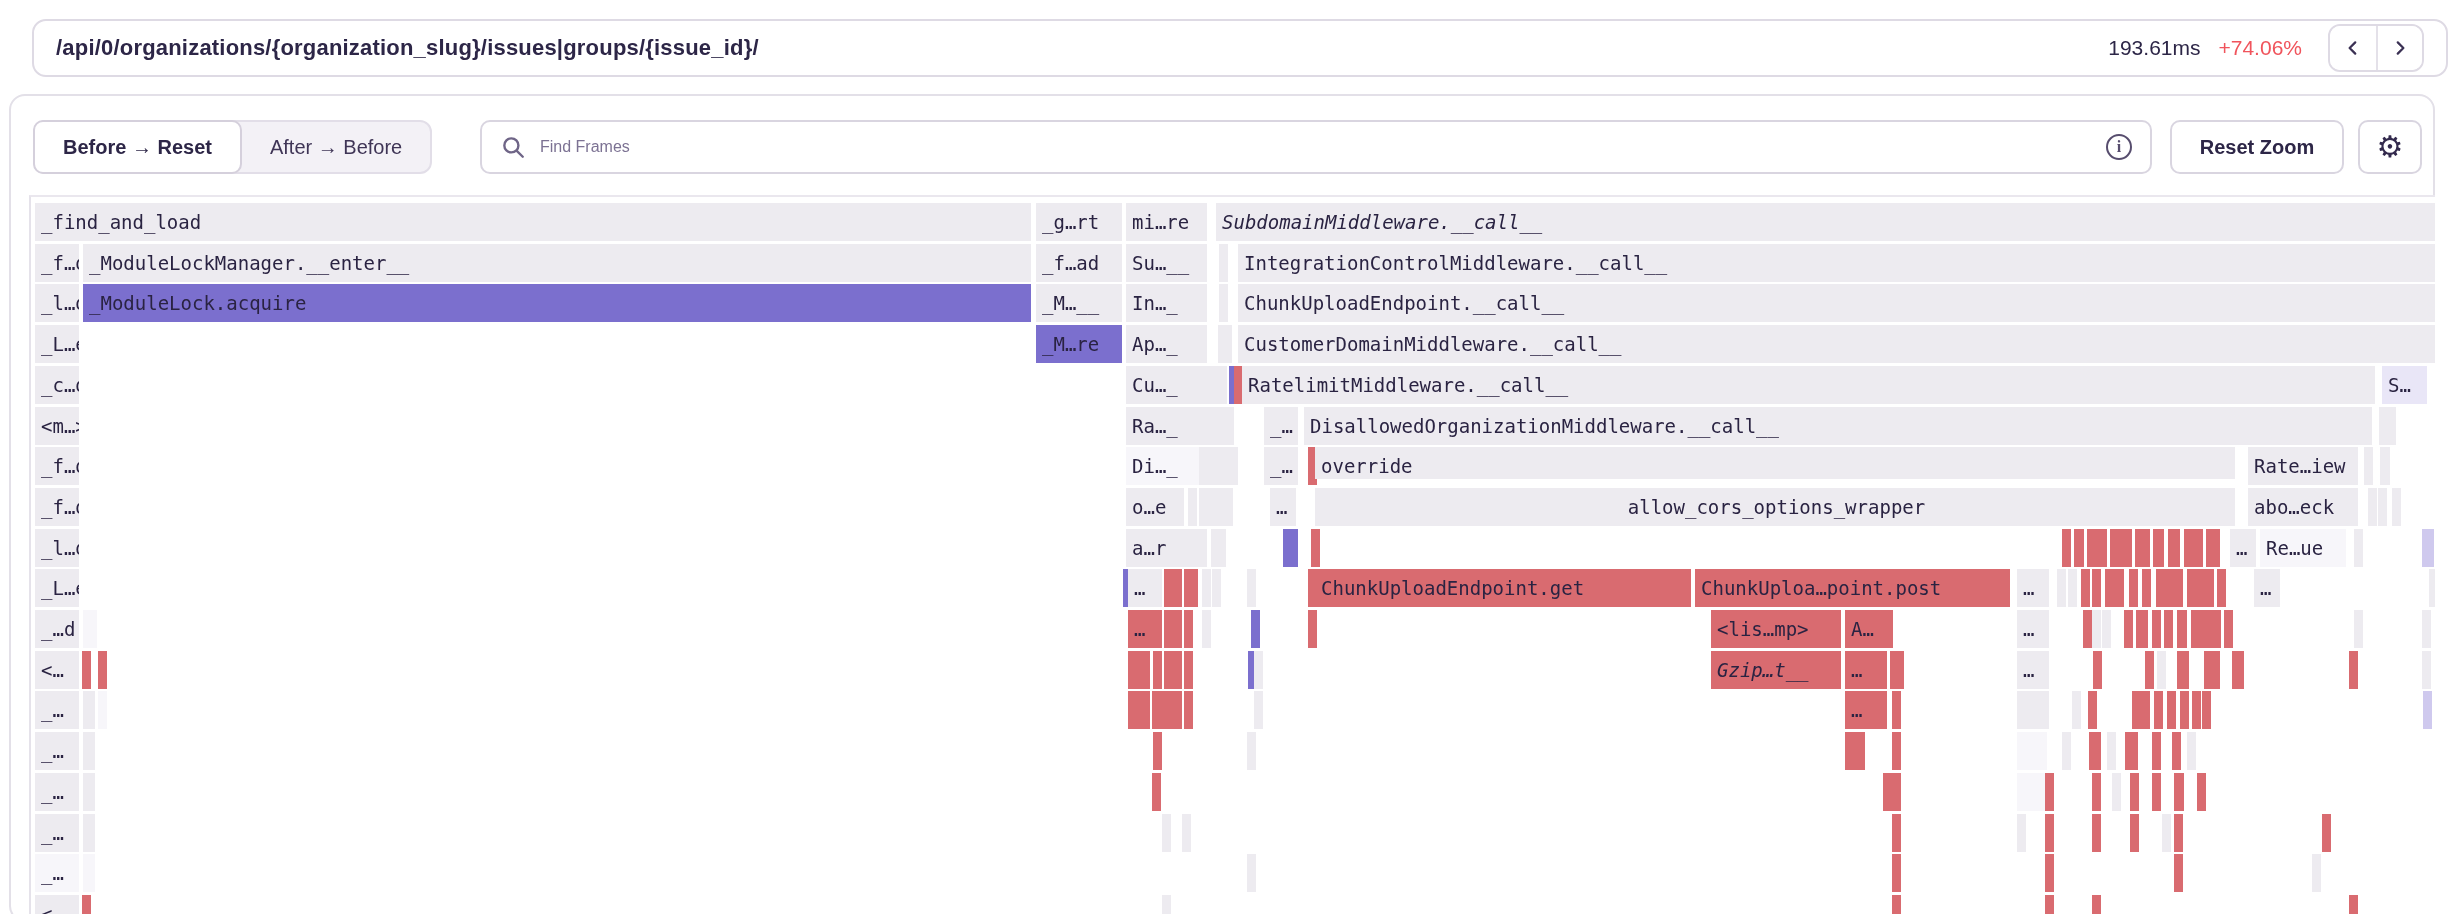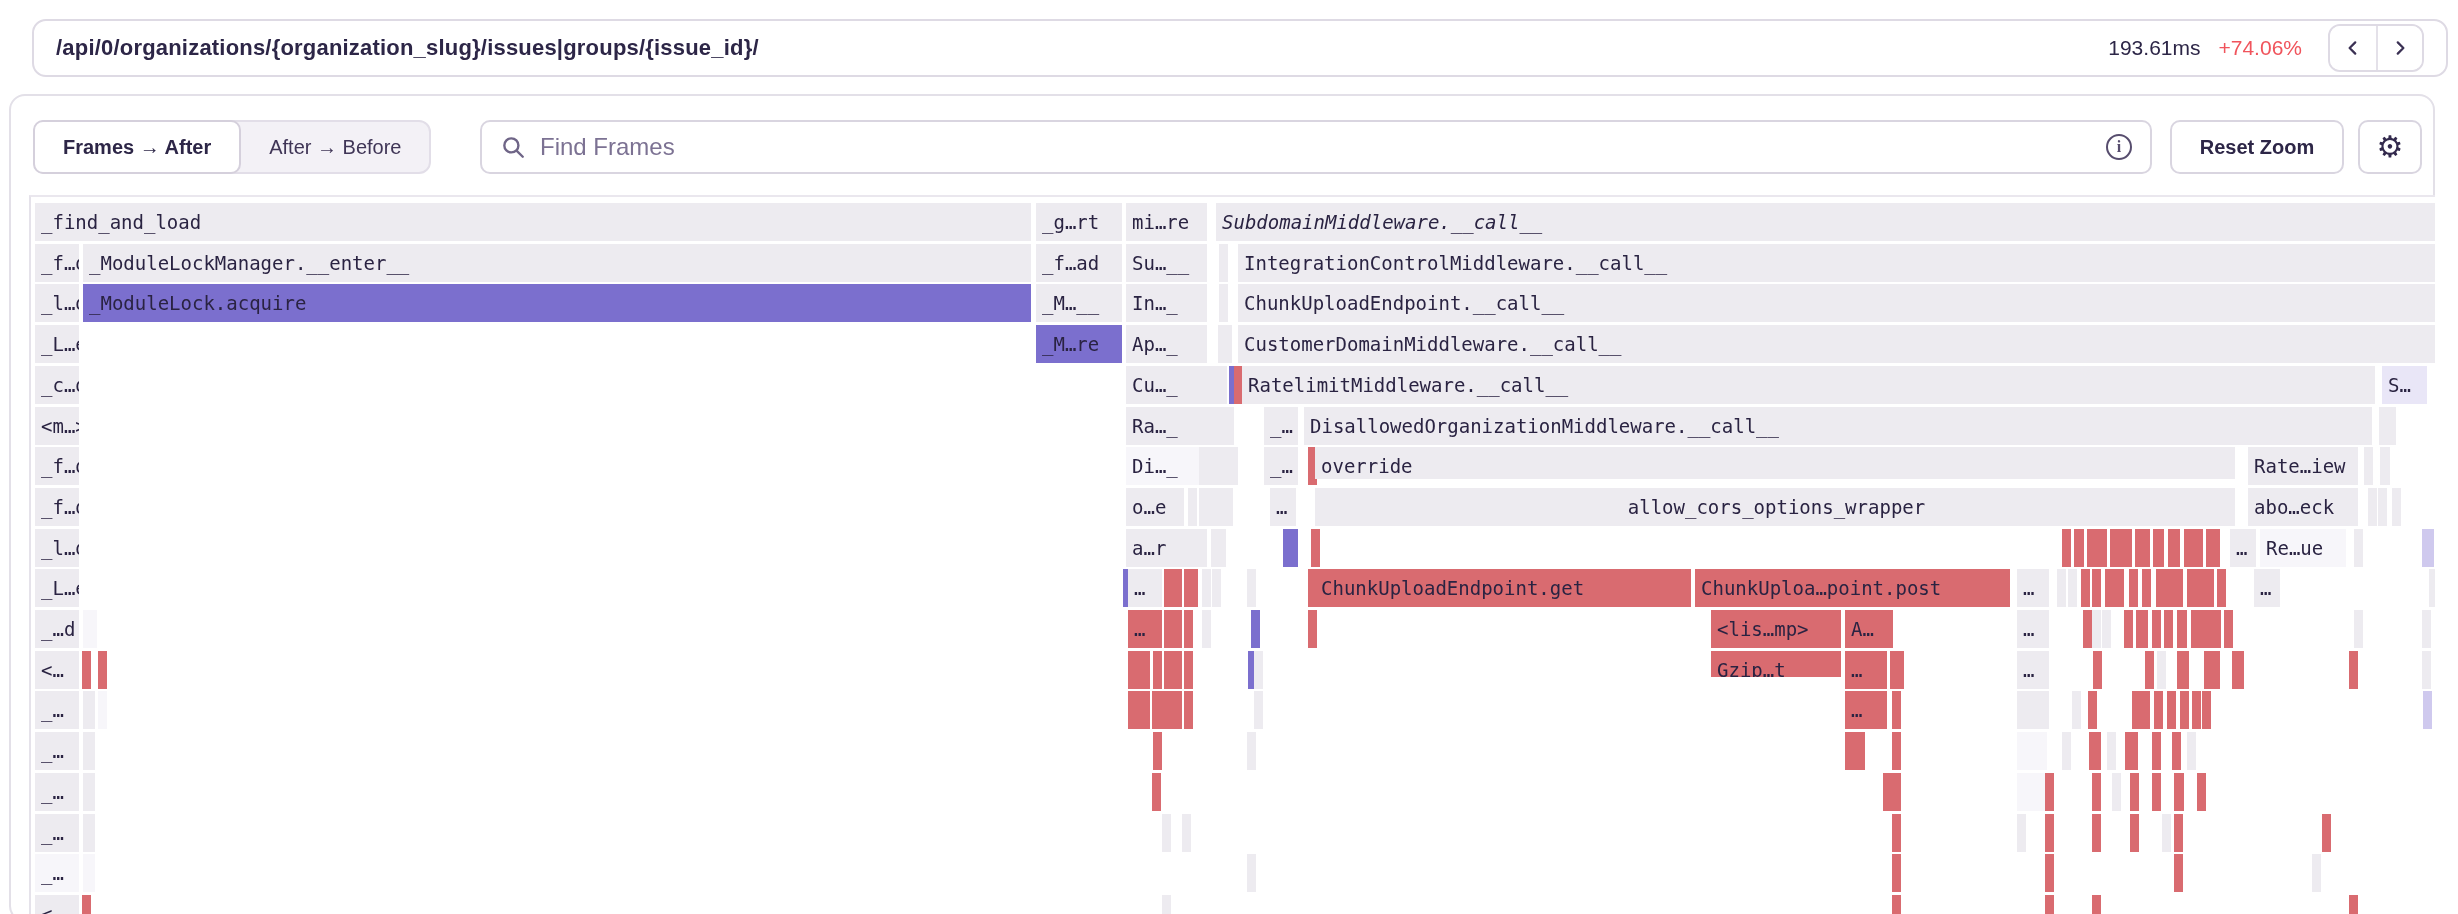--- a/index.html
+++ b/index.html
@@ -19,21 +19,21 @@
   .main-panel{position:absolute;left:9px;top:94px;width:2426px;height:828px;box-sizing:border-box;
     border:2px solid #e3e0e8;border-radius:16px;background:#fff;}
   
   .seg-control{position:absolute;left:33px;top:120px;height:54px;box-sizing:border-box;display:flex;align-items:stretch;
     background:#f3f1f6;border:2px solid #e2dee8;border-radius:12px;}
   .seg{display:flex;align-items:center;padding:0 28px;font-size:20px;color:#3f3556;background:transparent;
     border:none;cursor:pointer;border-radius:10px;white-space:nowrap;}
   .seg.active{background:#fff;border:2px solid #d5d0dc;font-weight:700;color:#2d2647;margin:-2px 0 -2px -2px;}
   .search-box{position:absolute;left:480px;top:120px;width:1672px;height:54px;box-sizing:border-box;
     border:2px solid #d9d5e0;border-radius:10px;display:flex;align-items:center;padding:0 18px;background:#fff;}
-  .search-box input{flex:1;border:none;outline:none;font-size:24px;color:#2d2647;margin-left:12px;
+  .search-box input{flex:1;border:none;outline:none;font-size:16px;color:#2d2647;margin-left:12px;
     font-family:"Liberation Sans",sans-serif;background:transparent;}
   .search-box input::placeholder{color:#7c7293;}
   .info-circ{width:26px;height:26px;border:2px solid #574d6e;border-radius:50%;box-sizing:border-box;
     display:flex;align-items:center;justify-content:center;font-size:16px;font-weight:600;color:#574d6e;cursor:pointer;
     font-family:"Liberation Serif",serif;}
   .reset-btn{position:absolute;left:2170px;top:120px;width:174px;height:54px;box-sizing:border-box;
     border:2px solid #d9d5e0;border-radius:10px;background:#fff;font-size:20px;font-weight:600;color:#2d2647;
     cursor:pointer;font-family:"Liberation Sans",sans-serif;}
   .gear-btn{position:absolute;left:2358px;top:120px;width:64px;height:54px;box-sizing:border-box;
     border:2px solid #d9d5e0;border-radius:10px;background:#fff;cursor:pointer;font-size:30px;line-height:1;
@@ -70,21 +70,21 @@
         <svg width="18" height="18" viewBox="0 0 16 16">
           <path d="M6 3 L11 8 L6 13" fill="none" stroke="#3b3154" stroke-width="2" stroke-linecap="round" stroke-linejoin="round"></path>
         </svg>
       </button>
     </div>
   </div>
 
   <div class="main-panel"></div>
 
   <div class="seg-control">
-    <button class="seg active">Frames → After</button>
+    <button class="seg active">Before → Reset</button>
     <button class="seg">After → Before</button>
   </div>
 
   <div class="search-box">
     <svg width="26" height="26" viewBox="0 0 24 24">
       <circle cx="10.5" cy="10.5" r="6.5" fill="none" stroke="#6f6587" stroke-width="2.2"></circle>
       <line x1="15.5" y1="15.5" x2="21" y2="21" stroke="#6f6587" stroke-width="2.2" stroke-linecap="round"></line>
     </svg>
     <input type="text" placeholder="Find Frames" style="">
     <span class="info-circ">i</span>
@@ -244,21 +244,21 @@
       <div class="fr c-g" style="left: 2391px; top: 413px; width: 8px; height: 38px;"></div>
       <div class="fr c-g" style="left: 4px; top: 453.7px; width: 44px; height: 38px;">&lt;…</div>
       <div class="fr c-r" style="left: 51px; top: 453.7px; width: 4px; height: 38px;"></div>
       <div class="fr c-r" style="left: 67px; top: 453.7px; width: 3px; height: 38px;"></div>
       <div class="fr c-r" style="left: 1097px; top: 453.7px; width: 22px; height: 38px;"></div>
       <div class="fr c-r" style="left: 1122px; top: 453.7px; width: 6px; height: 38px;"></div>
       <div class="fr c-r" style="left: 1133px; top: 453.7px; width: 18px; height: 38px;"></div>
       <div class="fr c-r" style="left: 1153px; top: 453.7px; width: 3px; height: 38px;"></div>
       <div class="fr c-p" style="left: 1217px; top: 453.7px; width: 4px; height: 38px;"></div>
       <div class="fr c-g" style="left: 1223px; top: 453.7px; width: 3px; height: 38px;"></div>
-      <div class="fr c-r" style="left: 1680px; top: 453.7px; width: 130px; height: 26px;">Gzip…t__</div>
+      <div class="fr c-r" style="left: 1680px; top: 453.7px; width: 130px; height: 38px; font-style: italic;">Gzip…t__</div>
       <div class="fr c-r" style="left: 1814px; top: 453.7px; width: 42px; height: 38px;">…</div>
       <div class="fr c-r" style="left: 1859px; top: 453.7px; width: 3px; height: 38px;"></div>
       <div class="fr c-r" style="left: 1864px; top: 453.7px; width: 3px; height: 38px;"></div>
       <div class="fr c-g" style="left: 1986px; top: 453.7px; width: 32px; height: 38px;">…</div>
       <div class="fr c-r" style="left: 2062px; top: 453.7px; width: 8px; height: 38px;"></div>
       <div class="fr c-r" style="left: 2114px; top: 453.7px; width: 8px; height: 38px;"></div>
       <div class="fr c-g" style="left: 2126px; top: 453.7px; width: 4px; height: 38px;"></div>
       <div class="fr c-r" style="left: 2146px; top: 453.7px; width: 12px; height: 38px;"></div>
       <div class="fr c-r" style="left: 2173px; top: 453.7px; width: 16px; height: 38px;"></div>
       <div class="fr c-r" style="left: 2201px; top: 453.7px; width: 12px; height: 38px;"></div>

